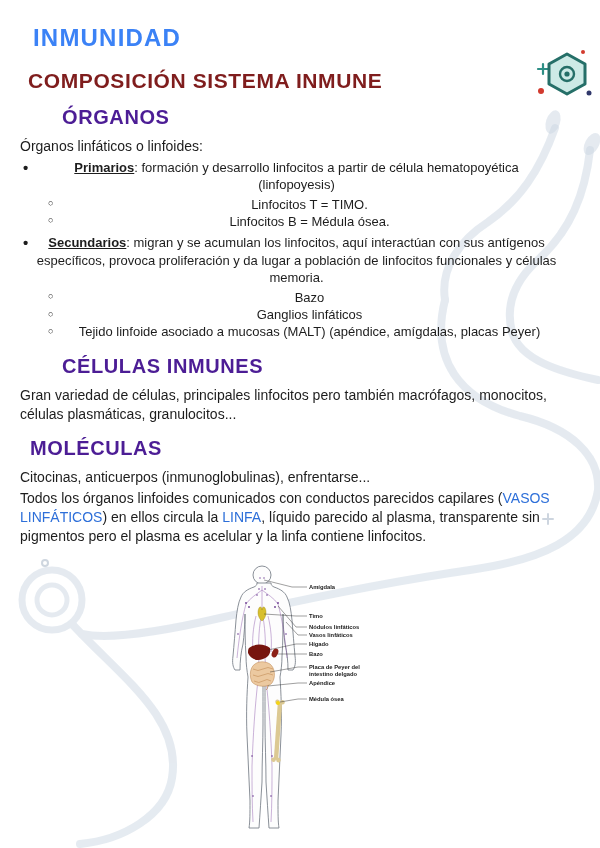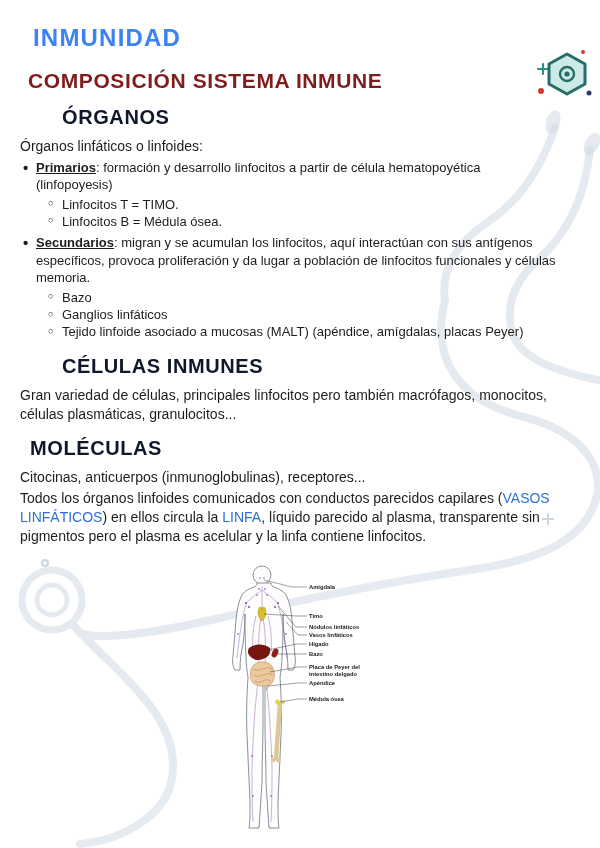--- a/index.html
+++ b/index.html
@@ -32,33 +32,33 @@
   .badge { position:absolute; top:46px; right:4px; width:66px; height:64px; }
 
   .section-heading {
     margin:17px 0 0 28px;
     font-size:21px; font-weight:bold; letter-spacing:0.6px;
     color:#7f1d1d;
   }
 
   .red-heading {
     font-size:20px; font-weight:bold; letter-spacing:0.6px;
-    color:#0f172a;
+    color:#4c1d95;
   }
   .red-heading.organos  { margin:13px 0 8px 62px; }
   .red-heading.celulas  { margin:14px 0 8px 62px; }
   .red-heading.moleculas{ margin:14px 0 8px 30px; }
 
   .body-text {
     margin:0 30px 0 20px;
     font-size:14px; line-height:1.34; color:#1d1d1d;
     max-width:545px;
   }
 
-  ul.main-list { list-style:none; margin:3px 26px 0 22px; }
+  ul.main-list { list-style:none; margin:3px 26px 0 22px;text-align:center; }
   ul.main-list > li {
     position:relative; padding-left:14px;
     font-size:13px; line-height:1.34; color:#1d1d1d;
     max-width:535px; margin-bottom:1px;
   }
   ul.main-list > li::before {
     content:"\2022"; position:absolute; left:1px; top:-1px;
     font-size:15px; font-weight:bold; color:#1d1d1d;
   }
   .bold-u { font-weight:bold; text-decoration:underline; }
@@ -147,21 +147,21 @@
         </ul>
       </li>
     </ul>
 
     <h3 class="red-heading celulas">CÉLULAS INMUNES</h3>
 
     <p class="body-text">Gran variedad de células, principales linfocitos pero también macrófagos, monocitos, células plasmáticas, granulocitos...</p>
 
     <h3 class="red-heading moleculas">MOLÉCULAS</h3>
 
-    <p class="body-text">Citocinas, anticuerpos (inmunoglobulinas), receptores...</p>
+    <p class="body-text">Citocinas, anticuerpos (inmunoglobulinas), enfrentarse...</p>
 
     <p class="body-text para-gap"><span>Todos los órganos linfoides comunicados con conductos parecidos capilares (</span><span class="blue-term">VASOS LINFÁTICOS</span><span>) en ellos circula la </span><span class="blue-term">LINFA</span><span>, líquido parecido al plasma, transparente sin pigmentos pero el plasma es acelular y la linfa contiene linfocitos.</span></p>
 
   </div>
 
   <div class="diagram">
     <svg width="168" height="282" viewBox="0 0 168 282">
 
       <g>
         <circle cx="50" cy="19" r="9" fill="#fdfdfd" stroke="#7d838c" stroke-width="0.9"></circle>

